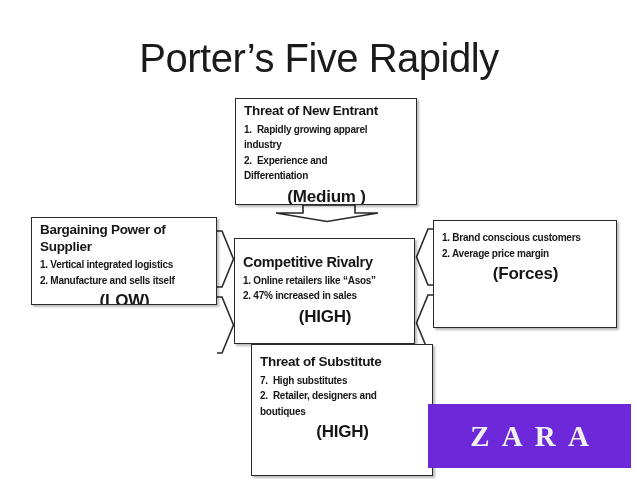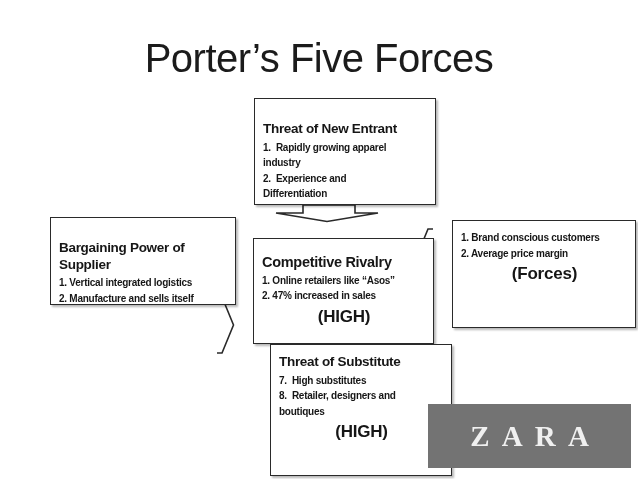--- a/index.html
+++ b/index.html
@@ -20,24 +20,23 @@
     font-weight:400;
     letter-spacing:-0.5px;
     color:#1b1b1b;
   }
   .fbox{
     position:absolute;
     background:#ffffff;
     border:1.6px solid #2a2a2a;
     box-shadow:2px 2px 2px rgba(0,0,0,0.28);
     box-sizing:border-box;
-    padding:22px 7px 4px 8px;
+    padding:4px 7px 4px 8px;
     overflow:hidden;
     color:#161616;
-    margin-left:19px;
   }
   .fbox .bx-title{
     font-size:13.5px;
     font-weight:700;
     line-height:16.5px;
     letter-spacing:-0.3px;
     margin:0 0 2px 0;
   }
   .fbox .bx-line{
     font-size:10px;
@@ -59,39 +58,39 @@
   #box-buyer       { left:433px; top:220px; width:184px; height:108px; padding-top:9px; }
   #box-substitute  { left:251px; top:344px; width:182px; height:132px; padding-top:9px; }
   #box-rivalry .bx-title{ font-size:14.5px; }
 
   .connectors{
     position:absolute;left:0;top:0;width:638px;height:479px;
     pointer-events:none;
   }
   .logo-box{
     position:absolute;left:428px;top:404px;width:203px;height:64px;
-    background:#737373;
+    background:#6d28d9;
     display:flex;align-items:center;justify-content:center;
     box-sizing:border-box;
   }
   .logo-text{
     font-family:"Liberation Serif",serif;
     font-size:29px;
     font-weight:700;
     letter-spacing:0.42em;
     text-indent:0.42em;
     color:#f0f0f0;
   }
 </style>
 </head>
 <body>
 
 <div class="slide">
 
-  <div class="slide-title">Porter’s Five Forces</div>
+  <div class="slide-title">Porter’s Five Rapidly</div>
 
   <svg class="connectors" viewBox="0 0 638 479" xmlns="http://www.w3.org/2000/svg">
 
     <polygon points="303,205 355,205 355,213 378,213 327,221.5 276,213 303,213" fill="#ffffff" stroke="#2a2a2a" stroke-width="1.6"></polygon>
 
     <polygon points="302,344 355,344 355,340 378,340 326,329 270,340 302,340" fill="#ffffff" stroke="#2a2a2a" stroke-width="1.6"></polygon>
 
     <polyline points="217,231 222,231 233.5,259 222,287 217,287" fill="none" stroke="#2a2a2a" stroke-width="1.6"></polyline>
     <polyline points="217,297 222,297 233.5,325 222,353 217,353" fill="none" stroke="#2a2a2a" stroke-width="1.6"></polyline>
 
@@ -124,21 +123,21 @@
 
   <div class="fbox" id="box-buyer">
     <div class="bx-line">1. Brand conscious customers</div>
     <div class="bx-line">2. Average price margin</div>
     <div class="bx-rating">(Forces)</div>
   </div>
 
   <div class="fbox" id="box-substitute">
     <div class="bx-title">Threat of Substitute</div>
     <div class="bx-line">7.  High substitutes</div>
-    <div class="bx-line">8.  Retailer, designers and</div>
+    <div class="bx-line">2.  Retailer, designers and</div>
     <div class="bx-line">boutiques</div>
     <div class="bx-rating">(HIGH)</div>
   </div>
 
   <div class="logo-box">
     <span class="logo-text">ZARA</span>
   </div>
 
 </div>
 

